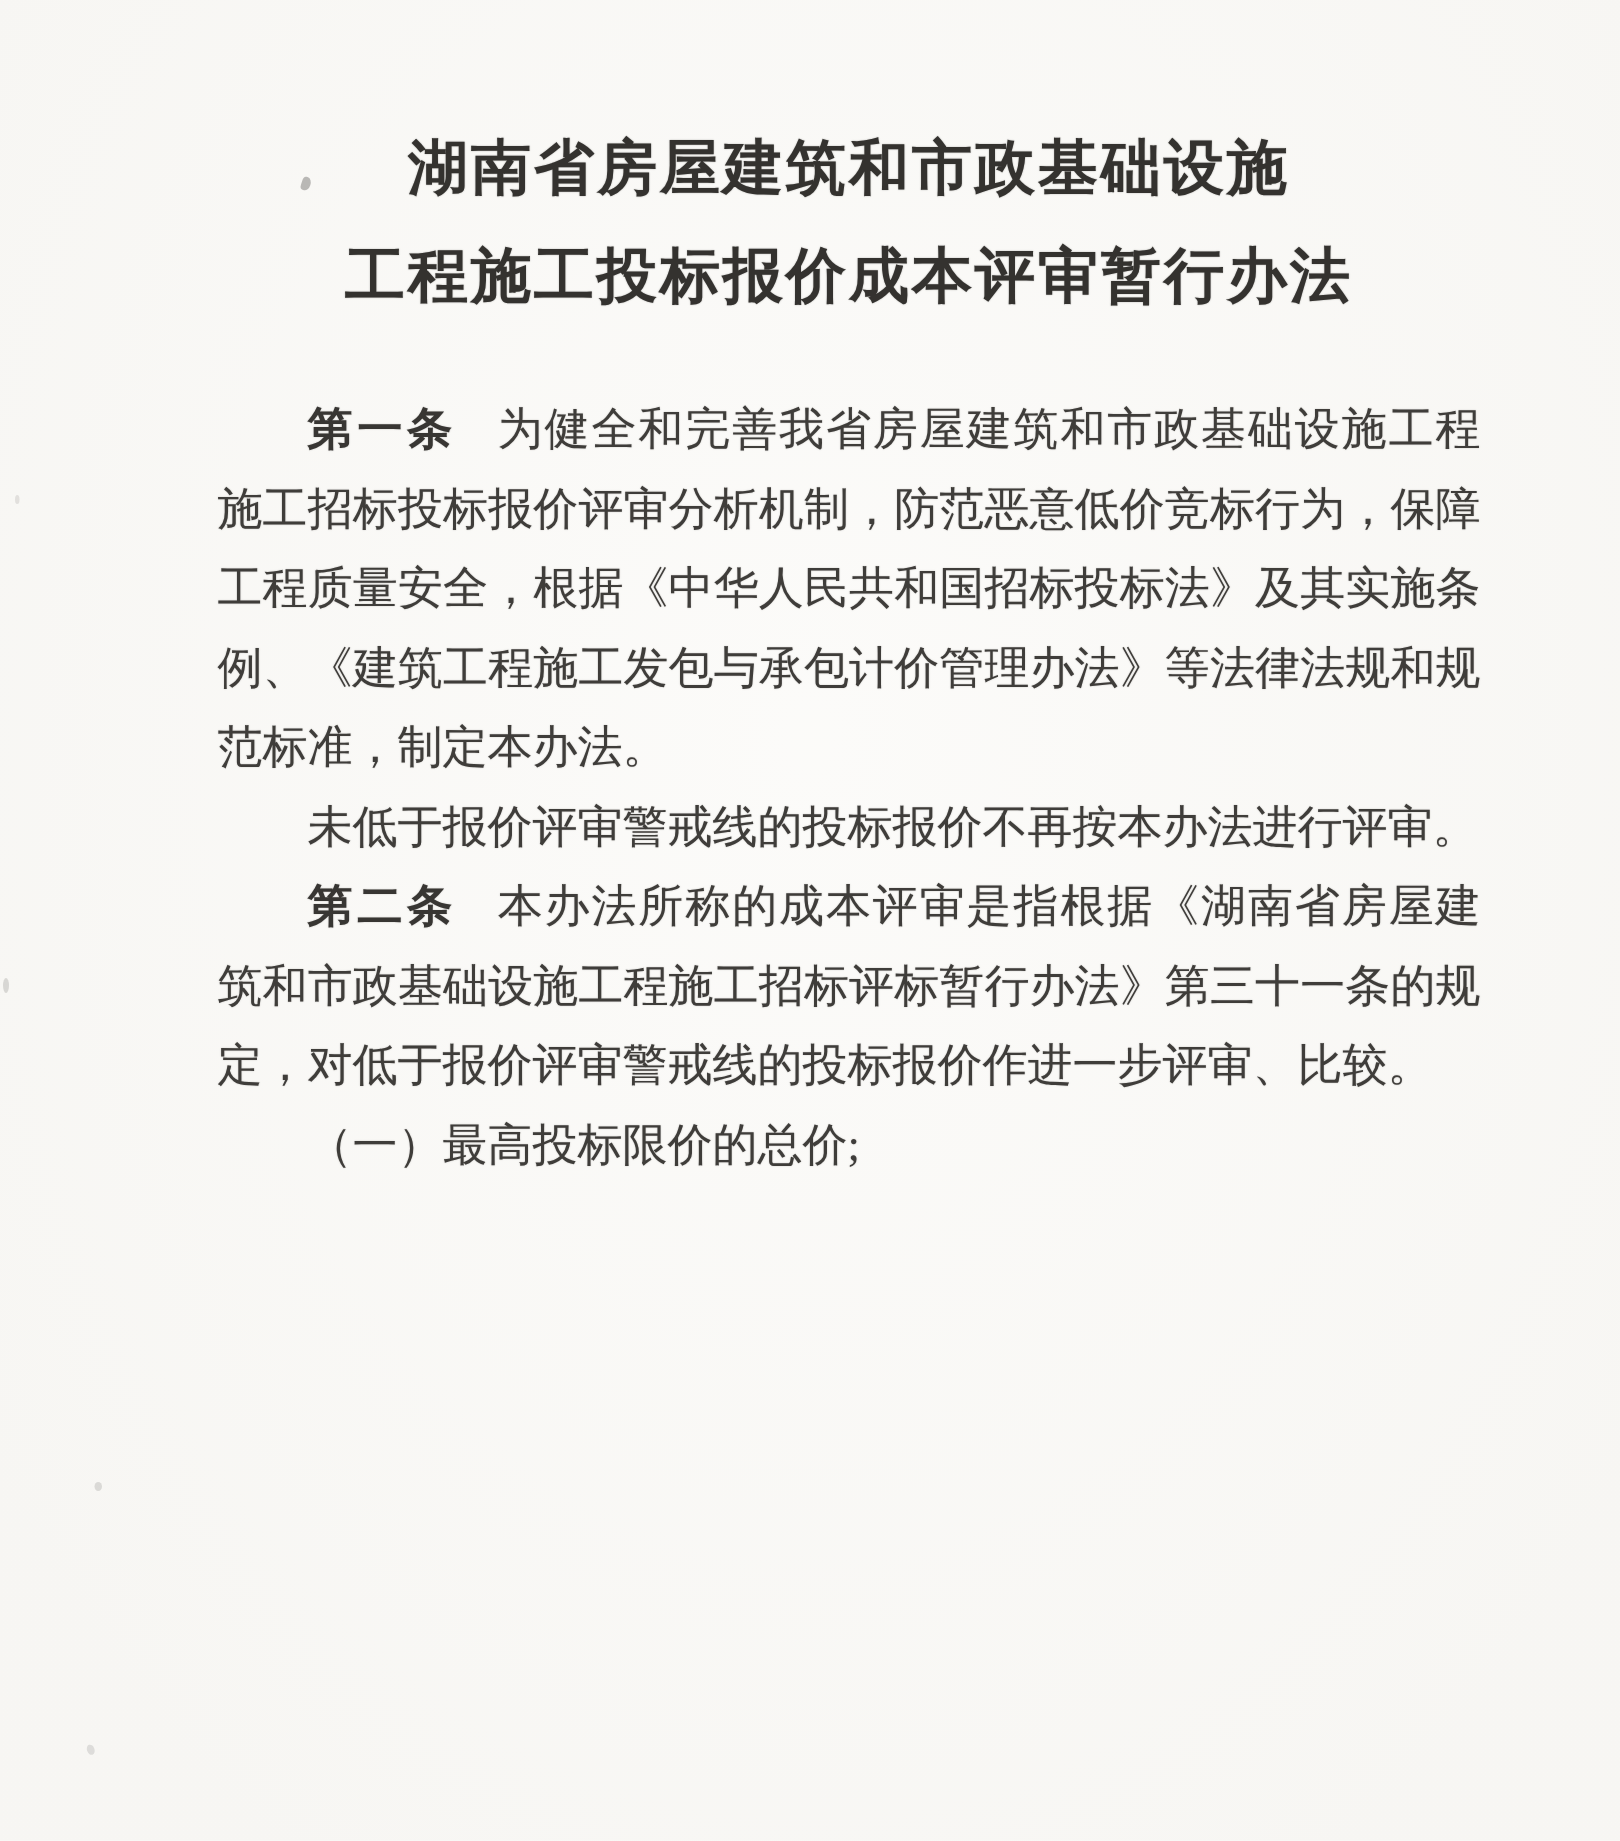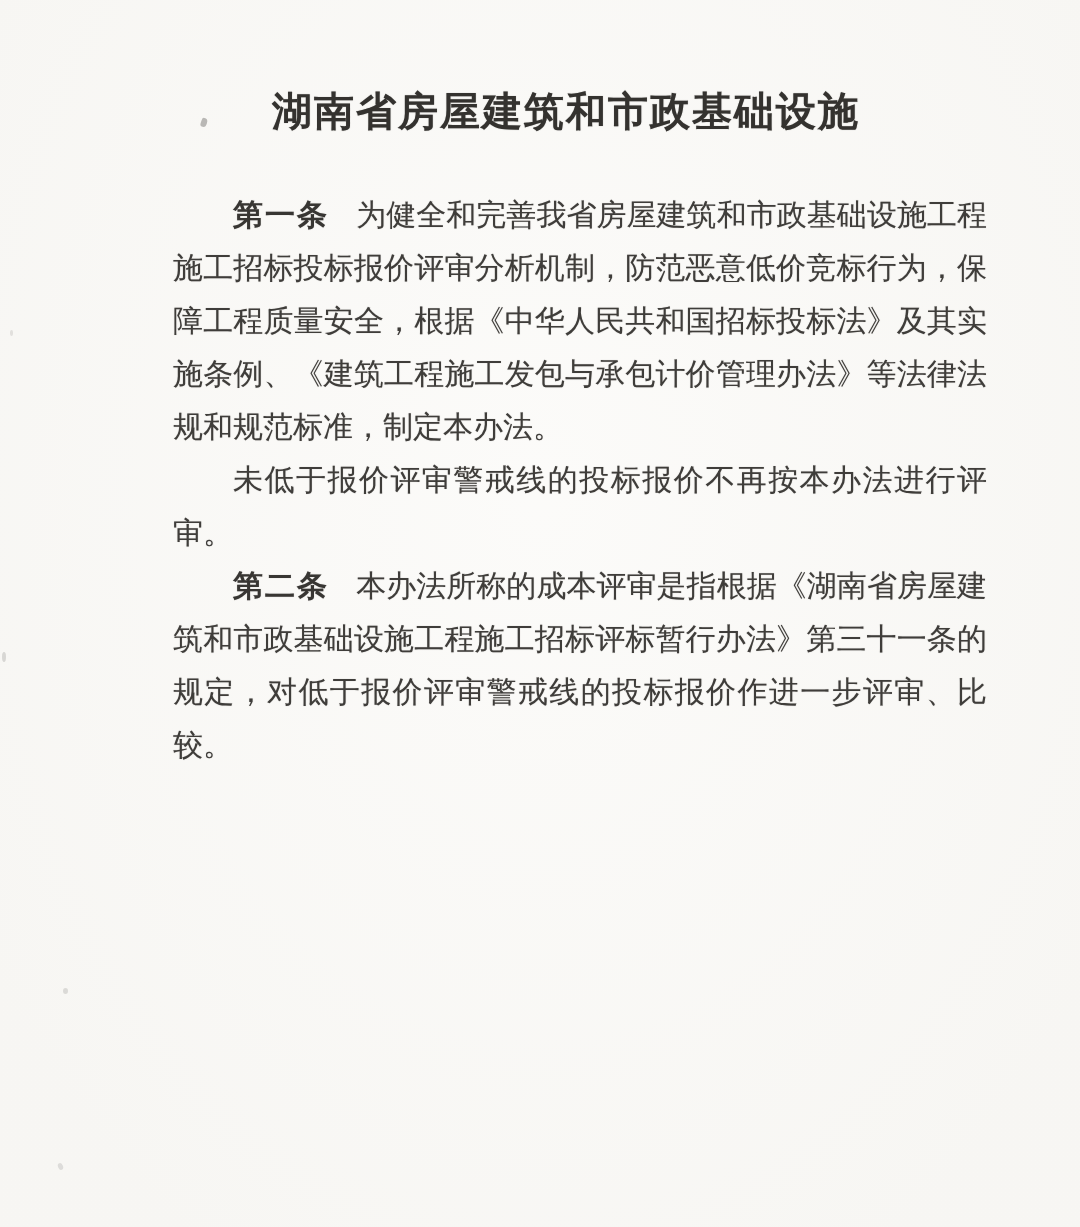--- a/index.html
+++ b/index.html
@@ -39,21 +39,20 @@
   .doc-title .title-line {
     display: block;
     white-space: nowrap;
   }
 
   .body-text {
     color: #3f3d3a;
     font-size: 30px;
     line-height: 53px;
     text-shadow: 0 0 1px rgba(63,61,58,0.35);
-    margin-left: 28px;
   }
 
   .para {
     text-indent: 2em;
     text-align: justify;
     text-align-last: left;
   }
 
   .para .article-label {
     font-weight: bold;
@@ -79,38 +78,42 @@
   .speck-d { left: 58px;  top: 1163px; width: 5px; height: 7px; opacity: .4; transform: rotate(-20deg); }
   .speck-e { left: 10px;  top: 330px; width: 3px; height: 6px;  opacity: .35; }
 </style>
 </head>
 <body>
 
 <div class="page">
 
   <h1 class="doc-title">
     <span class="title-line">湖南省房屋建筑和市政基础设施</span>
+    <span class="title-line">工程施工投标报价成本评审暂行办法</span>
   </h1>
 
   <div class="body-text">
 
     <p class="para">
       <span class="article-label">第一条</span><span>为健全和完善我省房屋建筑和市政基础设施工程施工招标投标报价评审分析机制，防范恶意低价竞标行为，保障工程质量安全，根据《中华人民共和国招标投标法》及其实施条例、《建筑工程施工发包与承包计价管理办法》等法律法规和规范标准，制定本办法。</span>
     </p>
 
     <p class="para">
       <span class="article-label"></span><span>未低于报价评审警戒线的投标报价不再按本办法进行评审。</span>
     </p>
 
     <p class="para">
       <span class="article-label">第二条</span><span>本办法所称的成本评审是指根据《湖南省房屋建筑和市政基础设施工程施工招标评标暂行办法》第三十一条的规定，对低于报价评审警戒线的投标报价作进一步评审、比较。</span>
     </p>
 
 
 
+    <p class="para">
+      <span class="article-label"></span><span>（一）最高投标限价的总价;</span>
+    </p>
 
   </div>
 
   <div class="speck speck-a"></div>
   <div class="speck speck-b"></div>
   <div class="speck speck-c"></div>
   <div class="speck speck-d"></div>
   <div class="speck speck-e"></div>
 
 </div>

